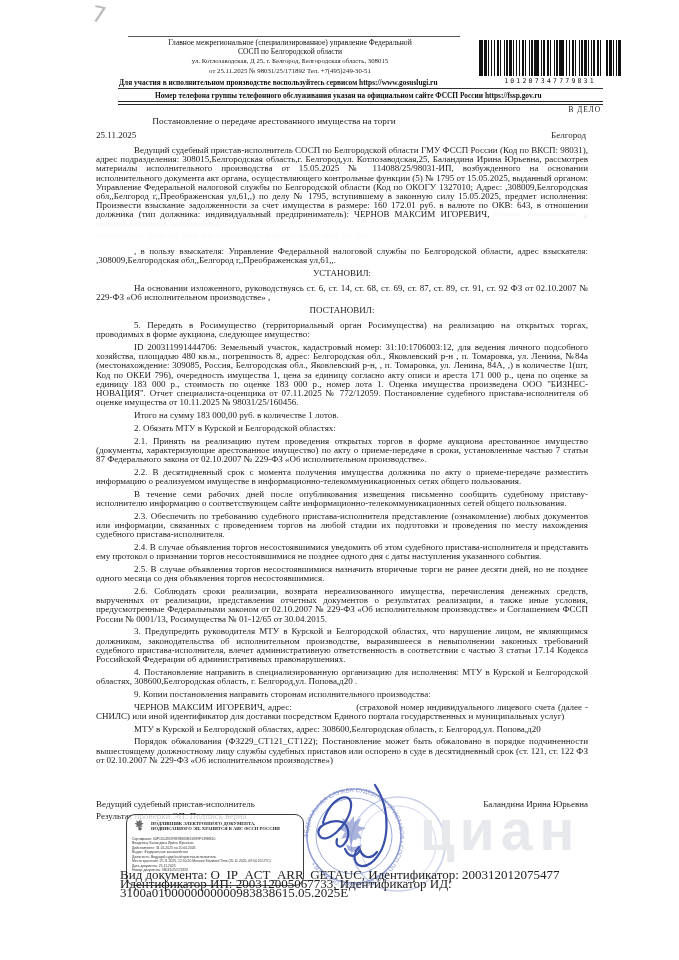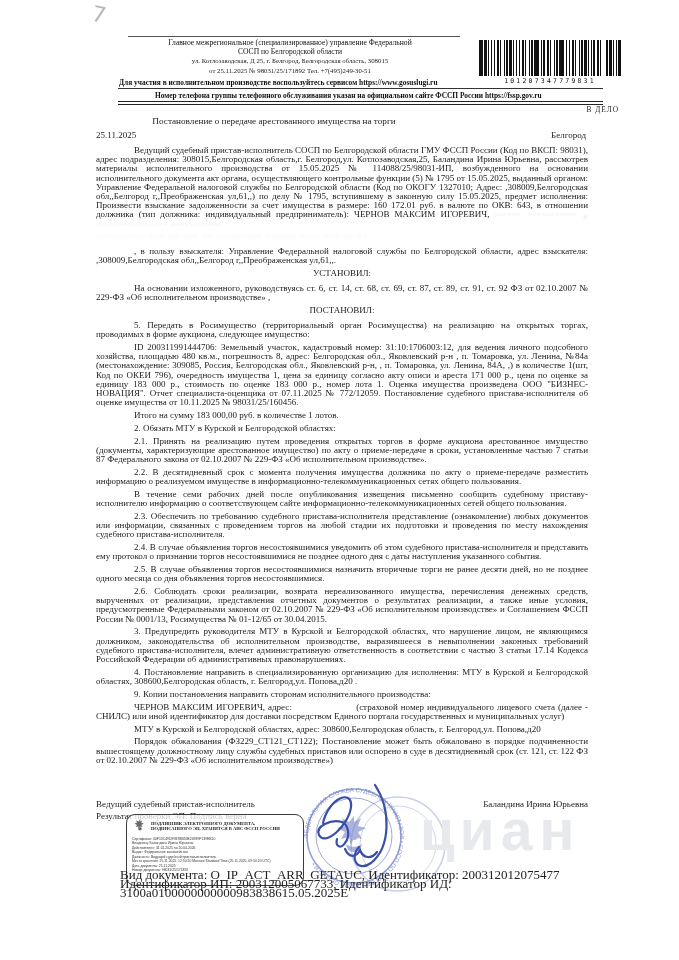--- a/index.html
+++ b/index.html
@@ -17,21 +17,21 @@
         background:repeating-linear-gradient(90deg,#111 0px,#111 1.5px,#fff 1.5px,#fff 3px,
         #111 3px,#111 5.5px,#fff 5.5px,#fff 6.5px,#111 6.5px,#111 7.5px,#fff 7.5px,#fff 10px,
         #111 10px,#111 11px,#fff 11px,#fff 12.5px);}
   .bar-digits{font-family:"DejaVu Sans Mono",monospace;font-size:6.5px;letter-spacing:2.2px;
               text-align:center;margin-top:1px;color:#111;white-space:nowrap;}
   .notice1{position:absolute;left:119px;top:78px;width:484px;font-weight:bold;font-size:7.4px;color:#111;}
   .rule-a{position:absolute;left:118px;top:88px;width:485px;border-top:1px solid #333;}
   .notice2{position:absolute;left:119px;top:91px;width:484px;font-weight:bold;font-size:7.4px;color:#111;margin-left:36px;}
   .rule-b{position:absolute;left:118px;top:101px;width:485px;height:2px;
           border-top:1px solid #222;border-bottom:1px solid #222;}
-  .indelo{position:absolute;right:60px;top:105px;font-size:7.4px;color:#222;letter-spacing:1px;}
+  .indelo{position:absolute;right:78px;top:105px;font-size:7.4px;color:#222;letter-spacing:1px;}
   .doc-title{position:absolute;left:0;top:116px;width:548px;text-align:center;font-size:9.2px;color:#1a1a1a;}
   .dateline{position:absolute;left:96px;top:130px;width:490px;display:flex;
             justify-content:space-between;font-size:9px;}
   
   .doc-body{position:absolute;left:96px;top:146px;width:492px;font-size:9px;line-height:9.2px;
             text-align:justify;color:#1b1b1b;}
   .doc-body p{margin:0 0 3.6px 0;text-indent:38px;}
   .doc-body p.noind{text-indent:0;}
   .doc-body p.center{text-align:center;text-indent:0;margin:2px 0 6px 0;}
   .redact{filter:blur(1.1px);color:#8b97a3;letter-spacing:1.5px;}

